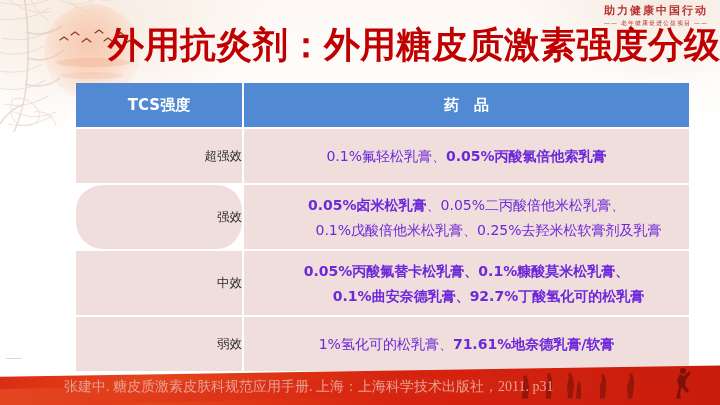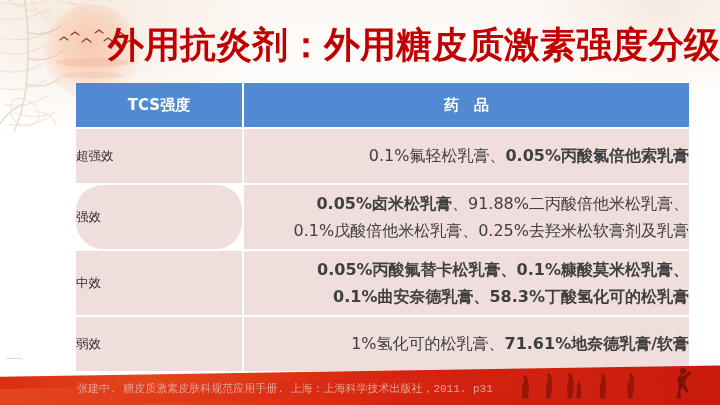--- a/index.html
+++ b/index.html
@@ -116,30 +116,30 @@
     height: 44px;
     border-right: 2px solid #ffffff;
     font-family: "DejaVu Sans", "Liberation Sans", sans-serif;
   }
   .th-cell.last { border-right: none; margin-top: 48px; }
 
   .grade-cell {
     background: #F0DEDC;
     color: #2b2b2b;
     font-size: 12.5px;
-    text-align: left;
+    text-align: right;
     border-top: 2px solid #ffffff;
     border-right: 2px solid #ffffff;
     font-family: "DejaVu Sans", "Liberation Sans", sans-serif;
   }
   .drug-cell {
     background: #F0DEDC;
-    color: #404040;
-    font-size: 16px;
-    text-align: right;
+    color: #6d28d9;
+    font-size: 14px;
+    text-align: center;
     padding-left: 26px;
     border-top: 2px solid #ffffff;
     font-family: "DejaVu Sans", "Liberation Sans", sans-serif;
   }
   .drug-line { line-height: 1.0; white-space: nowrap; }
   .drug-line + .drug-line { margin-top: 11px; margin-left: 44px; }
   .b { font-weight: bold; }
 
   
   .band {
@@ -157,25 +157,25 @@
   }
   .band-fill2 {
     position: absolute;
     left: -30px; bottom: 8px;
     width: 790px; height: 18px;
     background: linear-gradient(95deg, rgba(231,76,35,0.85) 0%, rgba(216,40,18,0.9) 48%, rgba(198,26,12,0.85) 100%);
     transform: rotate(-1.6deg);
   }
   .citation {
     position: absolute;
-    left: 77px; bottom: 9px;
-    font-size: 11px;
+    left: 64px; bottom: 9px;
+    font-size: 14px;
     color: #E8A193;
     white-space: nowrap;
-    font-family: Liberation Mono, monospace;
+    font-family: Liberation Serif, serif;
   }
   .people-svg {
     position: absolute;
     right: 8px; bottom: 6px;
   }
   .corner-mark {
     position: absolute;
     left: 6px; bottom: 46px;
     width: 16px; height: 1px;
     background: #d9d9d9;
@@ -227,20 +227,24 @@
       <path d="M4 14 l4 -3 l4 3"></path>
       <path d="M15 9 l4 -3 l4 3"></path>
       <path d="M26 16 l4.5 -3.5 l4.5 3.5"></path>
       <path d="M39 7 l4 -3 l4 3"></path>
       <path d="M48 15 l4 -3 l4 3"></path>
       <path d="M60 10 l4.5 -3.5 l4.5 3.5"></path>
       <path d="M70 17 l3.5 -2.5 l3.5 2.5"></path>
     </g>
   </svg>
 
+  <div class="logo">
+    <div class="logo-main">助力健康中国行动</div>
+    <div class="logo-sub">—— 老年健康促进公益项目 ——</div>
+  </div>
 
   <div class="title">外用抗炎剂：外用糖皮质激素强度分级</div>
 
   <table class="table">
     <colgroup>
       <col style="width:168px">
       <col style="width:445px">
     </colgroup>
     <thead>
       <tr>
@@ -251,29 +255,29 @@
     <tbody id="table-body">
         <tr>
           <td class="grade-cell" style="height: 54px;">超强效</td>
           <td class="drug-cell" style="height: 54px;">
             <div class="drug-line"><span>0.1%氟轻松乳膏、</span><span class="b">0.05%丙酸氯倍他索乳膏</span></div>
           </td>
         </tr>
         <tr>
           <td class="grade-cell" style="height: 64px; border-radius: 27px;">强效</td>
           <td class="drug-cell" style="height: 64px;">
-            <div class="drug-line"><span class="b">0.05%卤米松乳膏</span><span>、91.88%二丙酸倍他米松乳膏、</span></div>
+            <div class="drug-line"><span class="b">0.05%卤米松乳膏</span><span>、0.05%二丙酸倍他米松乳膏、</span></div>
             <div class="drug-line"><span>0.1%戊酸倍他米松乳膏、0.25%去羟米松软膏剂及乳膏</span></div>
           </td>
         </tr>
         <tr>
           <td class="grade-cell" style="height: 64px;">中效</td>
           <td class="drug-cell" style="height: 64px;">
             <div class="drug-line"><span class="b">0.05%丙酸氟替卡松乳膏、0.1%糠酸莫米松乳膏、</span></div>
-            <div class="drug-line"><span class="b">0.1%曲安奈德乳膏、58.3%丁酸氢化可的松乳膏</span></div>
+            <div class="drug-line"><span class="b">0.1%曲安奈德乳膏、92.7%丁酸氢化可的松乳膏</span></div>
           </td>
         </tr>
         <tr>
           <td class="grade-cell" style="height: 54px;">弱效</td>
           <td class="drug-cell" style="height: 54px;">
             <div class="drug-line"><span>1%氢化可的松乳膏、</span><span class="b">71.61%地奈德乳膏/软膏</span></div>
           </td>
         </tr>
       </tbody>
   </table>

